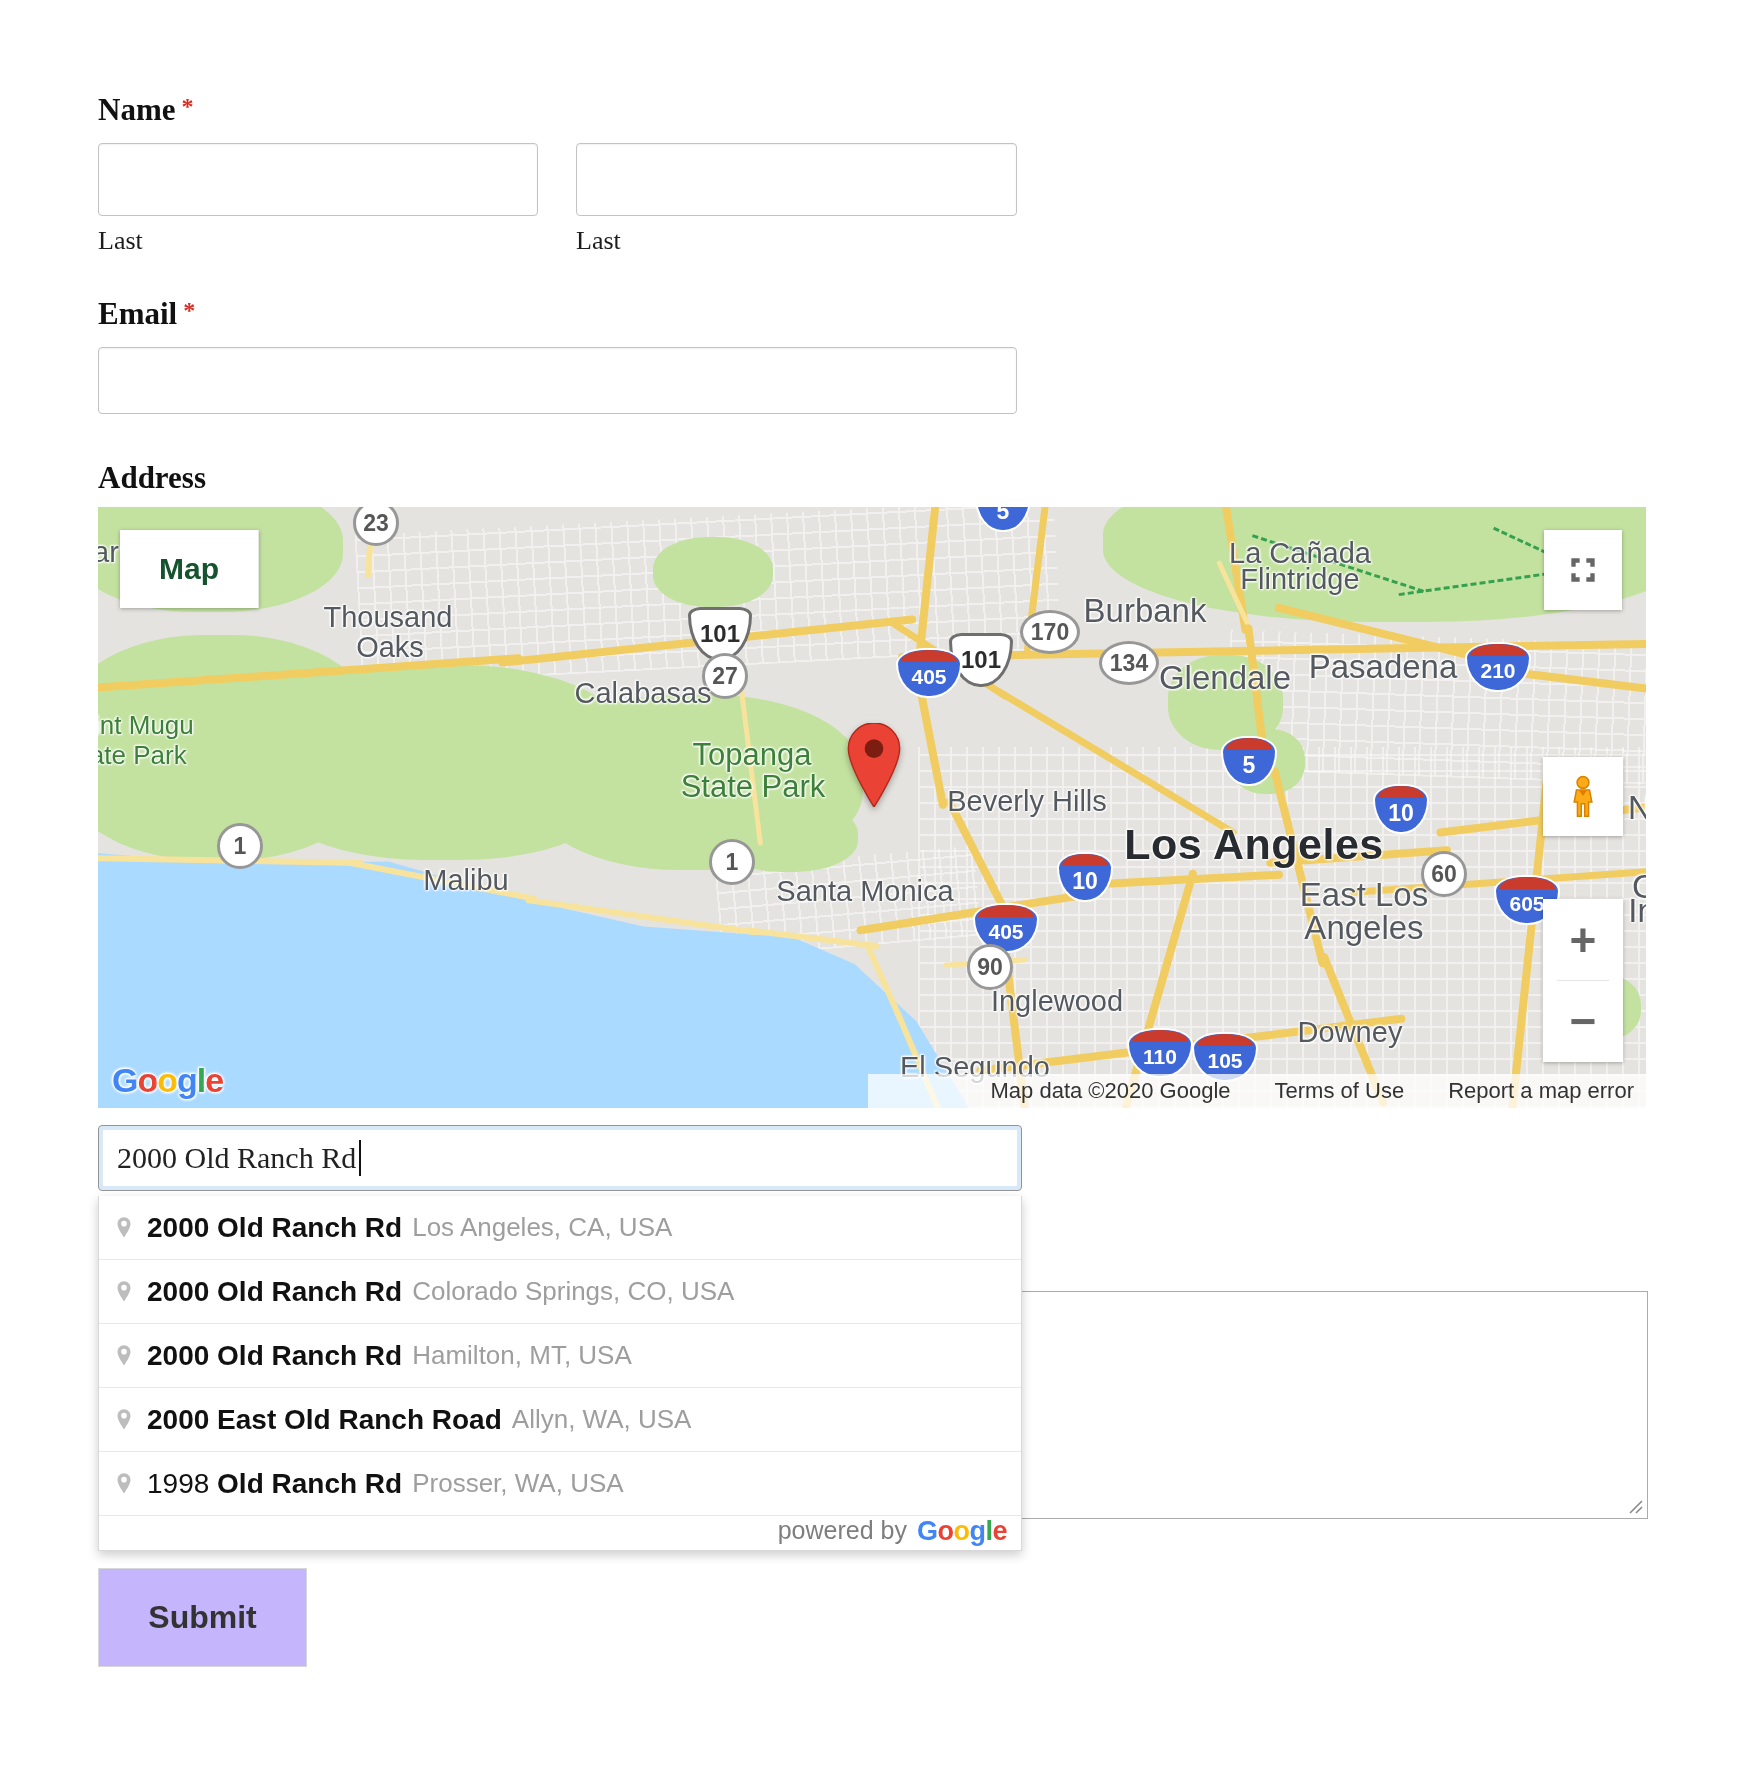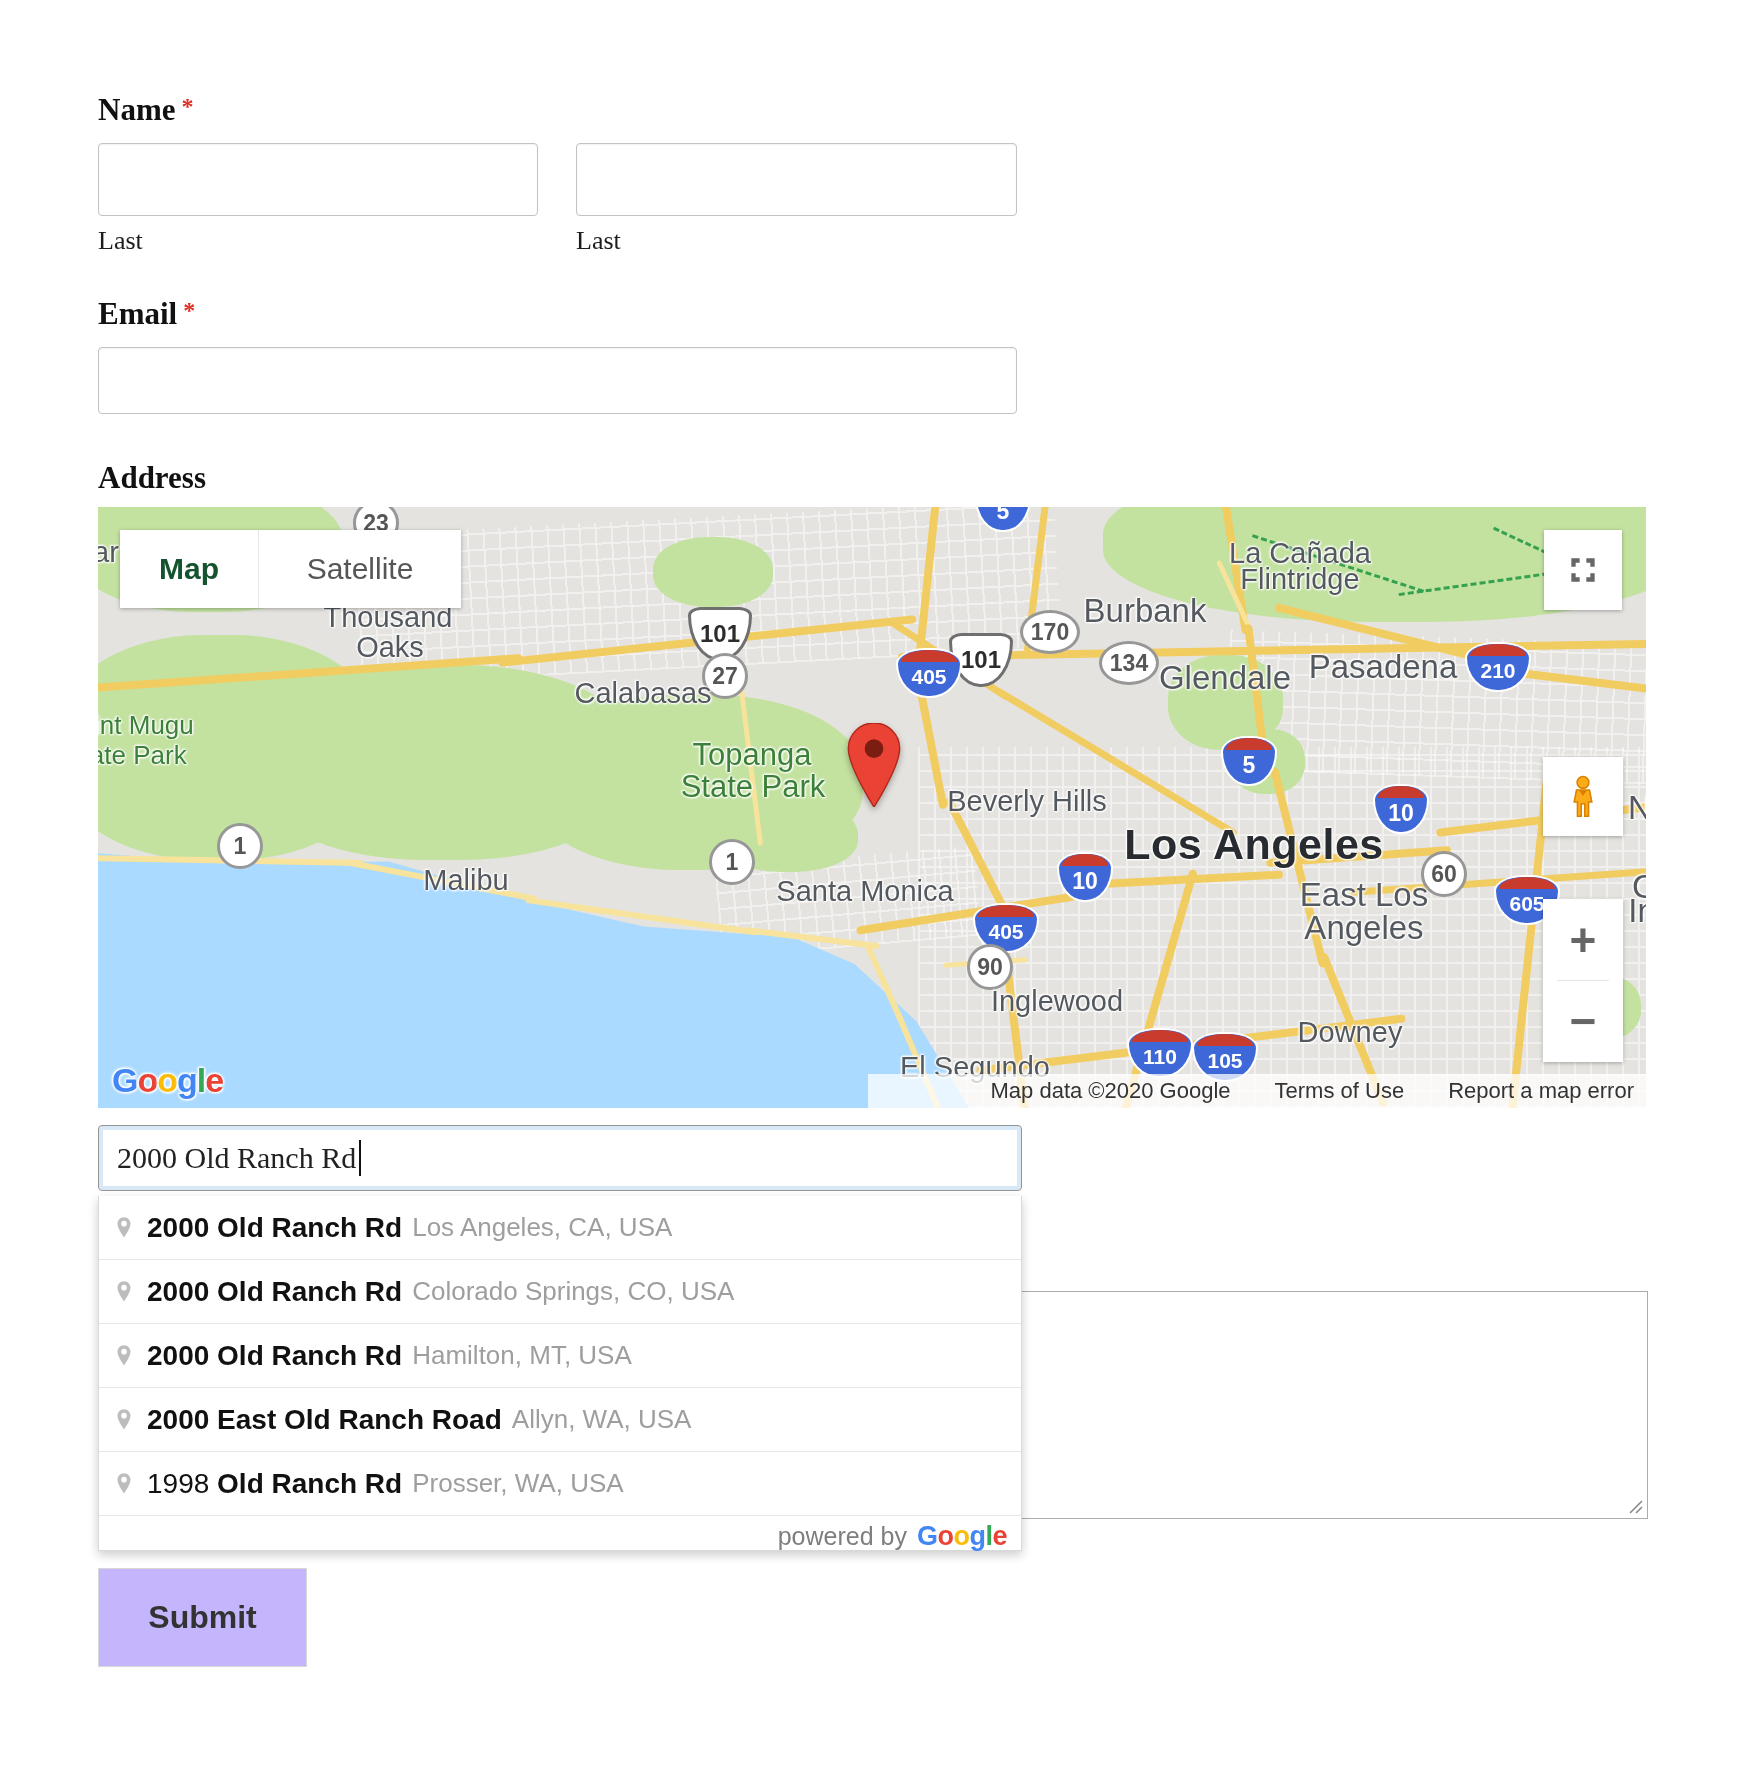--- a/index.html
+++ b/index.html
@@ -70,21 +70,21 @@
   
   .pac{position:absolute;left:98px;top:1196px;width:924px;height:355px;background:#fff;z-index:5;
       border:1px solid #d9d9d9;border-top:none;box-shadow:0 4px 10px rgba(0,0,0,.2);
       font-family:"Liberation Sans",sans-serif;box-sizing:border-box;}
   .pac-row{height:63px;display:flex;align-items:center;padding-left:12px;cursor:pointer;}
   .pac-row + .pac-row{border-top:1px solid #e8e8e8;}
   .pac-pin{margin-right:10px;flex:0 0 auto;}
   .pac-main{font-size:28px;color:#111;white-space:nowrap;}
   .pac-main b{font-weight:bold;}
   .pac-sec{font-size:26px;color:#9e9e9e;margin-left:10px;white-space:nowrap;}
-  .pac-foot{height:40px;border-top:1px solid #e8e8e8;display:flex;align-items:center;
+  .pac-foot{height:40px;border-top:1px solid #e8e8e8;display:flex;
       justify-content:flex-end;padding-right:14px;gap:10px;}
   .pac-pow{font-size:25px;color:#7e7e7e;}
   .pac-goog{font-size:27px;font-weight:bold;letter-spacing:-.5px;}
 </style>
 </head>
 <body>
 
 <div class="page">
 
   <div class="slabel" style="left:98px;top:92px;">
@@ -253,21 +253,20 @@
 
     <div class="mk" id="map-marker" style="left: 748px; top: 216px;">
       <svg width="56" height="84" viewBox="0 0 24 36">
         <path d="M12 0C5.9 0 1 4.9 1 11c0 7.8 11 25 11 25s11-17.2 11-25C23 4.9 18.1 0 12 0z" fill="#EA4335" stroke="#b3271a" stroke-width="0.6"></path>
         <circle cx="12" cy="11" r="4" fill="#7c1d12"></circle>
       </svg>
     </div>
 
     <div class="mapctl" style="left:22px;top:23px;height:78px;">
       <div class="mapbtn sel" style="width:138px;border-right:1px solid #e6e6e6;">Map</div>
-      <div class="mapbtn" style="width:202px;">Satellite</div>
     </div>
 
     <div class="ctl-sq" style="left:1446px;top:23px;width:78px;height:80px;">
       <svg width="40" height="40" viewBox="0 0 24 24">
         <path fill="#666" d="M5 5h5v2.6H7.6V10H5zM19 5h-5v2.6h2.4V10H19zM5 19h5v-2.6H7.6V14H5zM19 19h-5v-2.6h2.4V14H19z"></path>
       </svg>
     </div>
 
     <div class="ctl-sq" style="left:1445px;top:250px;width:80px;height:79px;">
       <svg width="46" height="46" viewBox="0 0 24 24">

